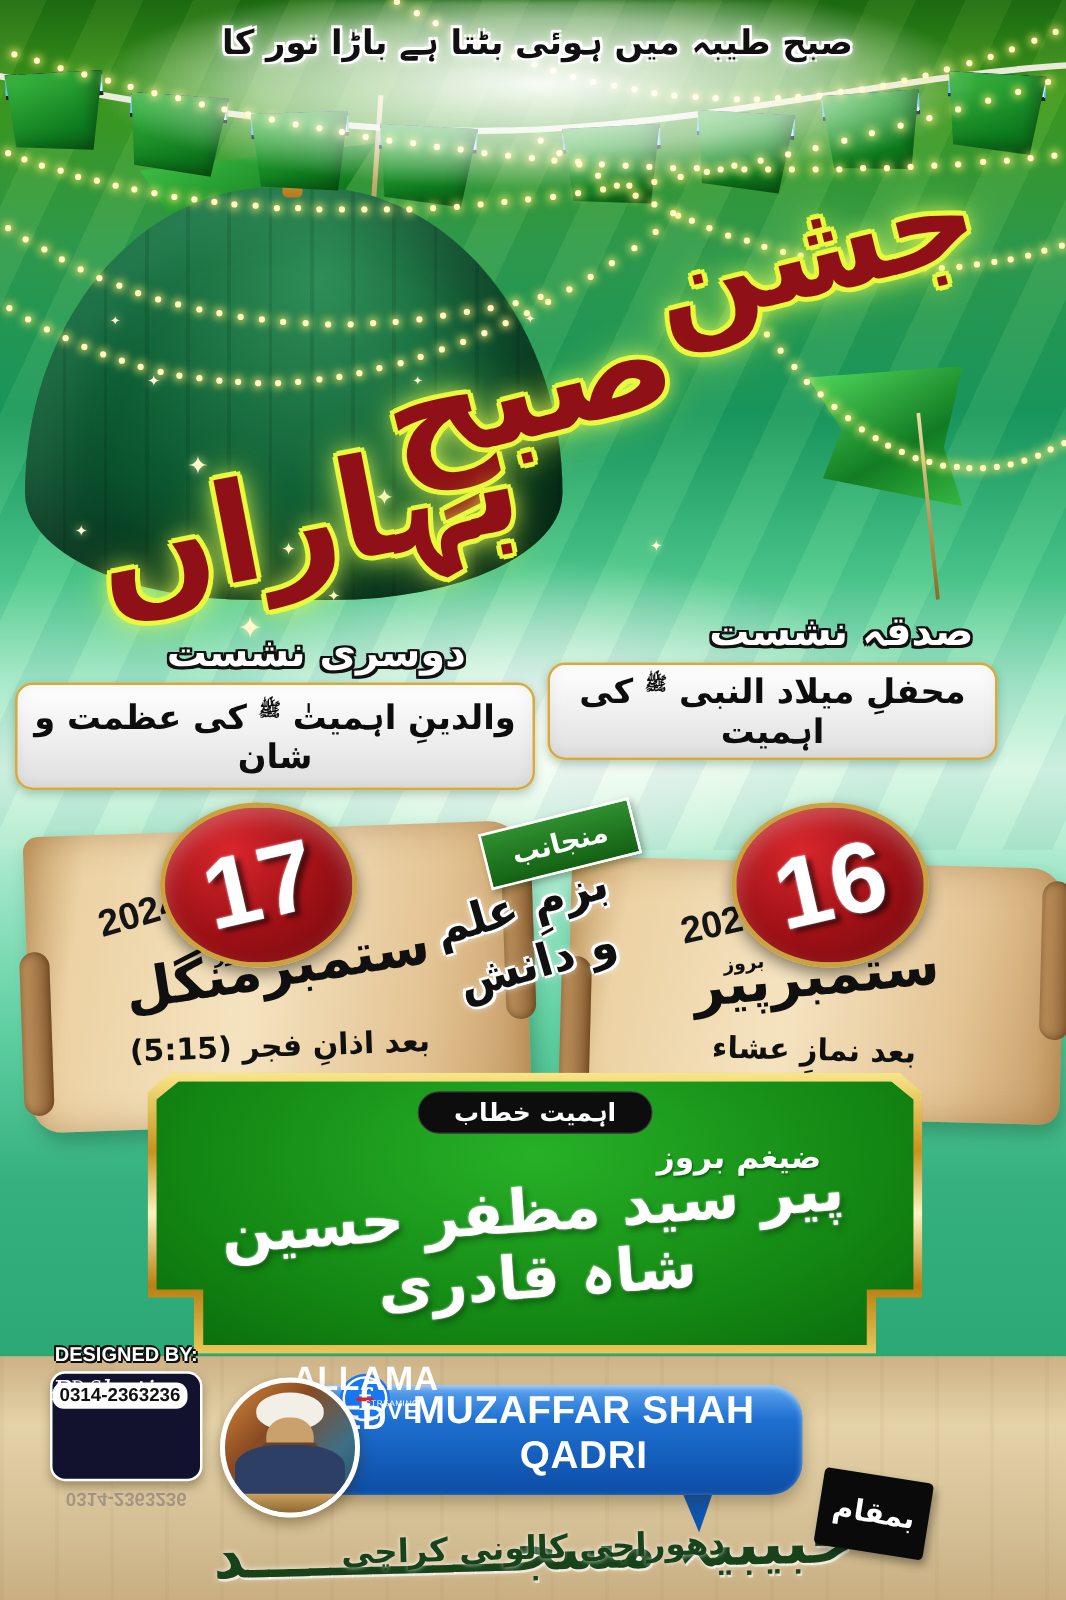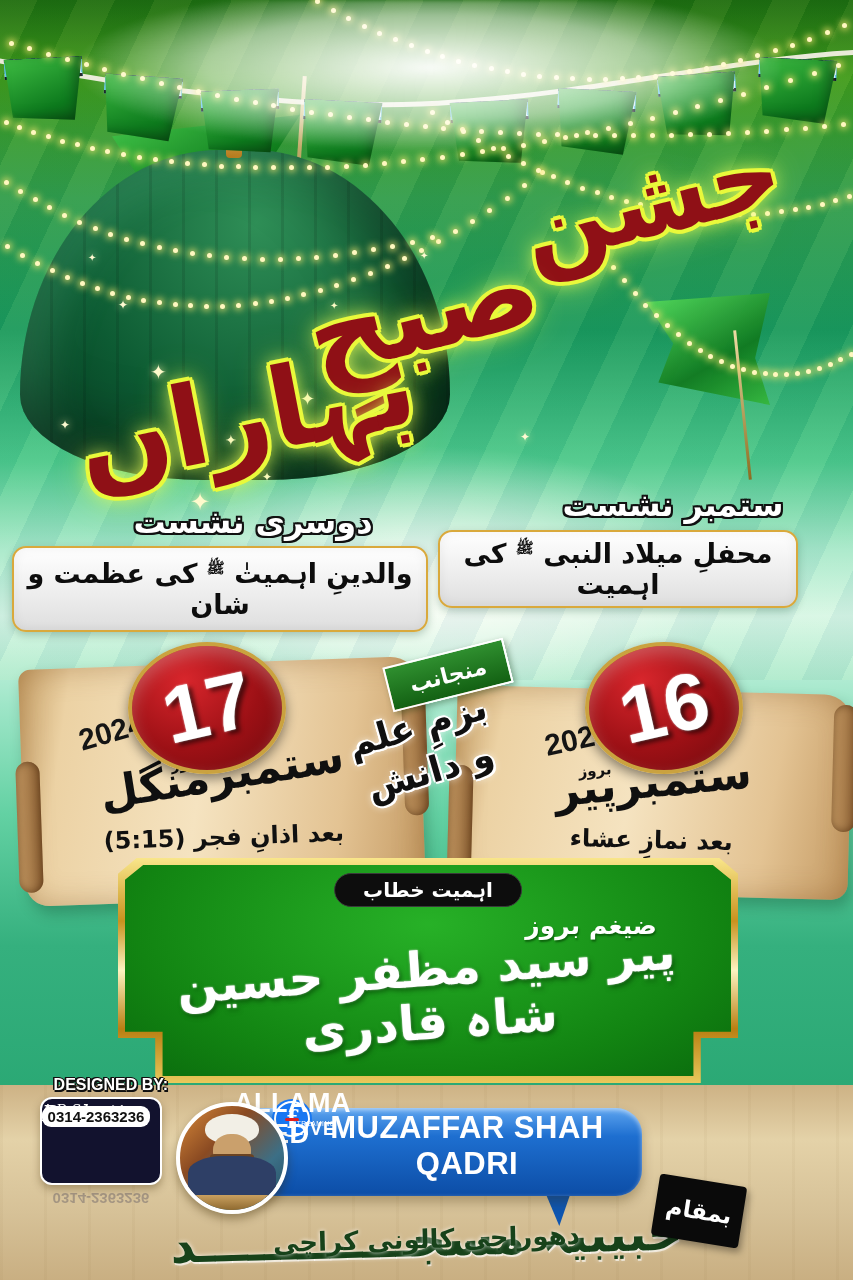--- a/index.html
+++ b/index.html
@@ -141,21 +141,21 @@
   .banner-tag{left:50%;top:8px;transform:translateX(-50%);background:#0d0d0d;color:#fff;
     font-size:20px;font-weight:bold;direction:rtl;padding:4px 28px;border-radius:18px;white-space:nowrap;
     border:1px solid #3a3a3a;}
   .banner-hon{right:74px;top:46px;color:#fff;font-size:25px;font-weight:bold;direction:rtl;
     text-shadow:1px 2px 2px rgba(0,60,0,.6);}
   .banner-name{left:6px;right:6px;top:78px;text-align:center;direction:rtl;color:#fff;
     font-size:48px;font-weight:bold;transform:rotate(-4deg);line-height:1.1;letter-spacing:-1px;
     text-shadow:2px 3px 5px rgba(0,60,0,.6),0 0 2px #fff;}
 
   
-  .dz-label{left:34px;top:1076px;width:134px;z-index:5;text-align:right;
+  .dz-label{left:34px;top:1076px;width:134px;z-index:5;text-align:center;
     font-family:"Liberation Sans",sans-serif;font-size:16px;font-weight:bold;color:#fff;
     text-shadow:1.5px 0 0 #111,-1.5px 0 0 #111,0 1.5px 0 #111,0 -1.5px 0 #111,1.5px 1.5px 0 #111,-1.5px -1.5px 0 #111;}
   .dz-box{left:40px;top:1097px;width:122px;height:88px;z-index:5;background:#12122e;
     border:2px solid #fff;border-radius:12px;text-align:center;padding-top:3px;
     box-shadow:0 4px 8px rgba(60,40,0,.35);}
   .dz-name{position:relative;font-family:"DejaVu Serif",serif;font-style:italic;font-size:22px;color:#fff;line-height:1.1;}
   .dz-ads{position:relative;font-family:"DejaVu Serif",serif;font-style:italic;font-size:14px;color:#fff;letter-spacing:4px;}
   .dz-phone{position:relative;margin:4px auto 0;width:108px;background:#fff;border-radius:9px;
     font-family:"Liberation Sans",sans-serif;font-size:15px;font-weight:bold;color:#111;padding:2px 0;}
   .dz-ref{left:40px;top:1190px;width:122px;z-index:5;text-align:center;transform:scaleY(-1);
@@ -502,27 +502,28 @@
       <div class="sp" style="left: 330px; top: 300px; font-size: 10px;">✦</div>
       <div class="sp" style="left: 60px; top: 418px; font-size: 12px;">✦</div>
       <div class="sp" style="left: 190px; top: 488px; font-size: 24px;">✦</div>
       <div class="sp" style="left: 372px; top: 420px; font-size: 12px;">✦</div>
       <div class="sp" style="left: 420px; top: 250px; font-size: 10px;">✦</div>
       <div class="sp" style="left: 520px; top: 430px; font-size: 12px;">✦</div>
     </div>
 
   <div class="top-glow"></div>
   <div class="couplet">
+    <div style="position:relative;">صبح طیبہ میں ہوئی بٹتا ہے باڑا نور کا</div>
   </div>
 
   <div class="tw tw1">جشن</div>
   <div class="tw tw2">صبحِ</div>
   <div class="tw tw3">بہاراں</div>
 
-  <div class="sess-head sh-r">ستمبر نشست</div>
+  <div class="sess-head sh-r">صدقہ نشست</div>
   <div class="sess-bar sb-r">
     <span style="position:relative;">
       <span style="position:relative;">محفلِ میلاد النبی</span>
       <span class="pbuh" style="position:relative;">ﷺ</span>
       <span style="position:relative;">کی اہمیت</span>
     </span>
   </div>
 
   <div class="sess-head sh-l">دوسری نشست</div>
   <div class="sess-bar sb-l">

